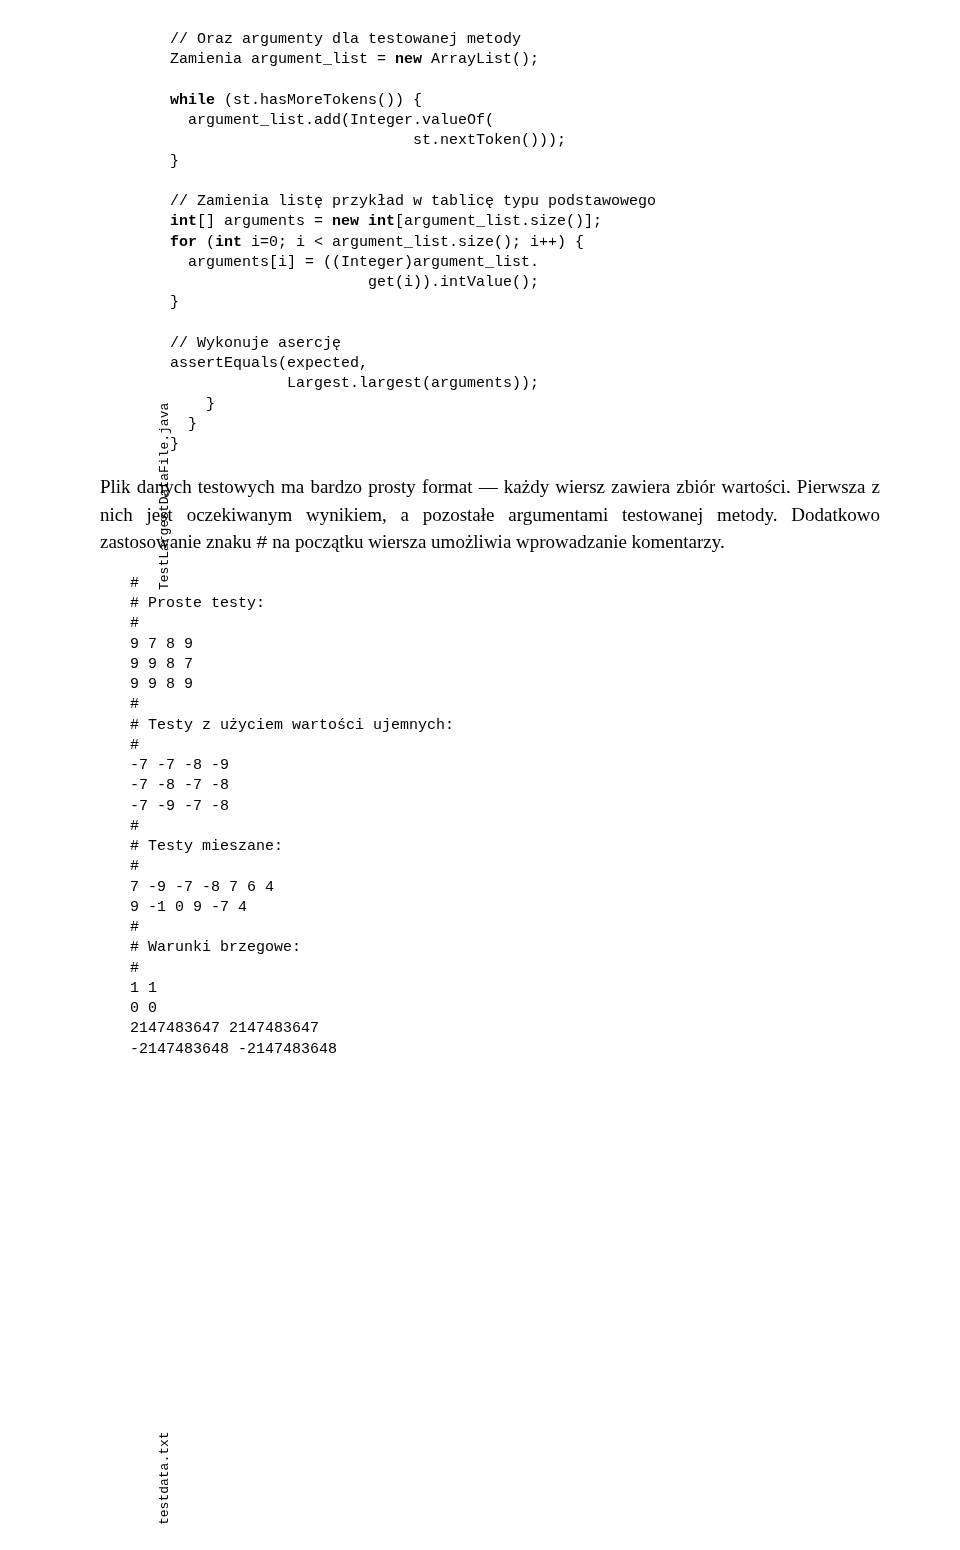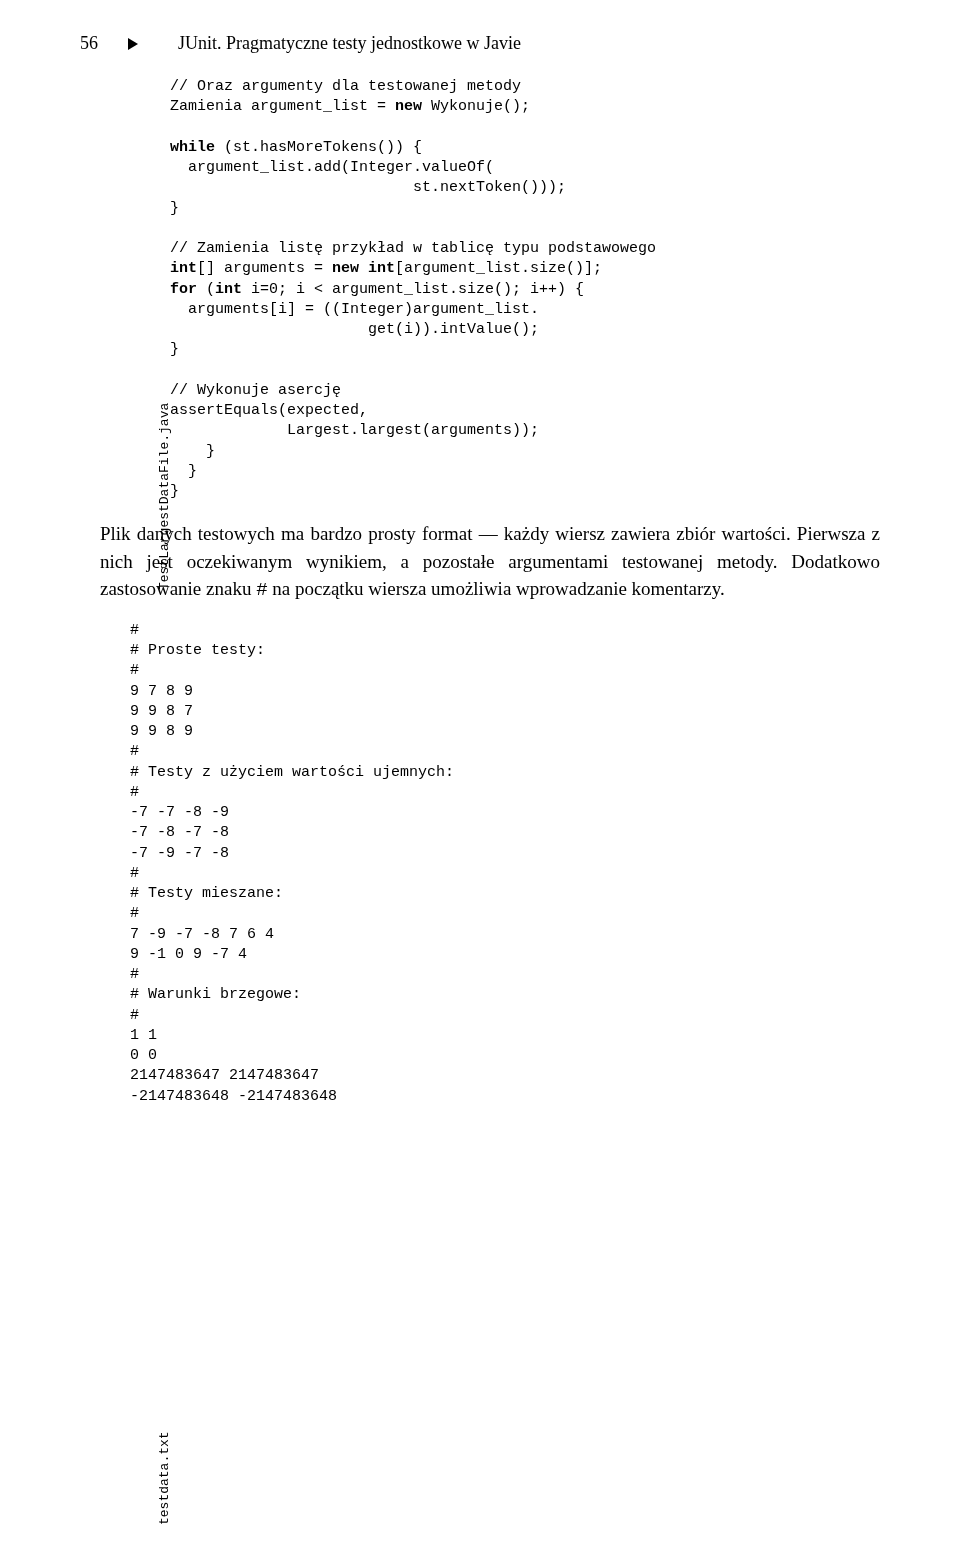--- a/index.html
+++ b/index.html
@@ -80,30 +80,25 @@
     }
     .page-wrapper {
       position: relative;
     }
   </style>
 </head>
 <body>
 
 <div class="page-wrapper">
 
-  <div class="header-line">
-    <span class="page-num">56</span>
-    <span class="triangle"></span>
-    <span class="header-title">JUnit. Pragmatyczne testy jednostkowe w Javie</span>
-  </div>
 
   <div class="sidebar-label sidebar-1">TestLargestDataFile.java</div>
 
   <div class="code-block"><span class="italic">// Oraz argumenty dla testowanej metody</span>
-<span>Zamienia argument_list = </span><span class="bold">new</span><span> Wykonuje();</span>
+<span>Zamienia argument_list = </span><span class="bold">new</span><span> ArrayList();</span>
 
 <span class="bold">while</span><span> (st.hasMoreTokens()) {</span>
 <span>  argument_list.add(Integer.valueOf(</span>
 <span>                           st.nextToken()));</span>
 <span>}</span>
 
 <span class="italic">// Zamienia listę przykład w tablicę typu podstawowego</span>
 <span class="bold">int</span><span>[] arguments = </span><span class="bold">new int</span><span>[argument_list.size()];</span>
 <span class="bold">for</span><span> (</span><span class="bold">int</span><span> i=0; i &lt; argument_list.size(); i++) {</span>
 <span>  arguments[i] = ((Integer)argument_list.</span>

